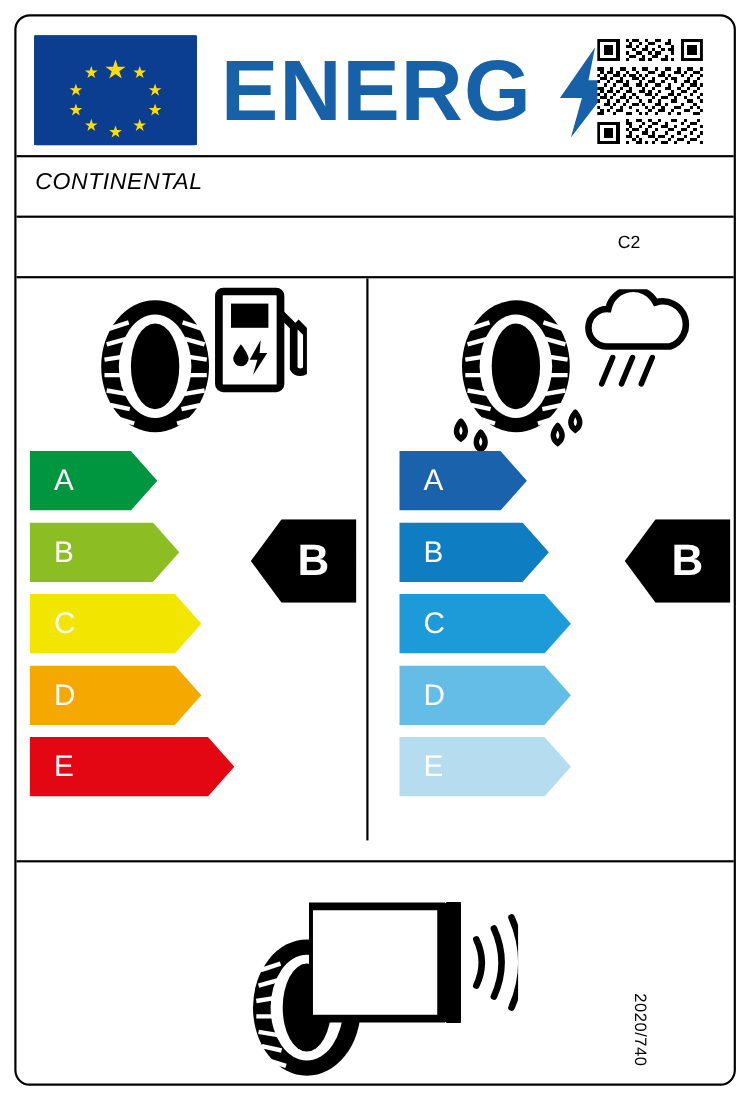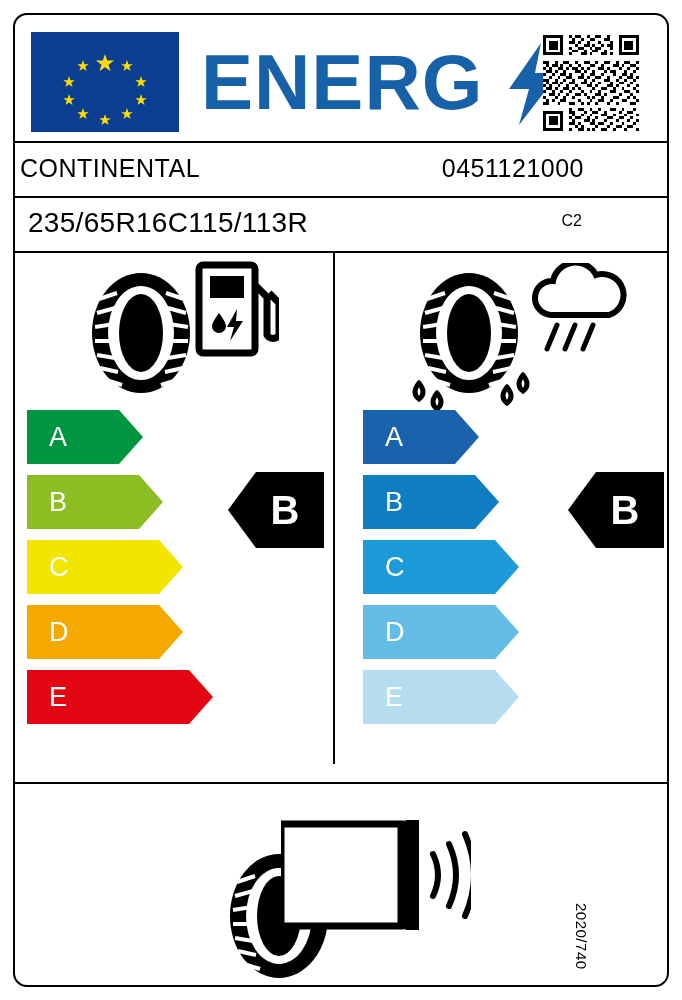--- a/index.html
+++ b/index.html
@@ -81,24 +81,25 @@
     height: 0;
     border-top: 2px solid #000;
   }
   .hline.h1 { top: 141px; }
   .hline.h2 { top: 196px; }
   .hline.h3 { top: 251px; }
   .hline.h4 { top: 782px; }
 
   .brand {
     position: absolute;
-    left: 20px;
+    left: 32px;
     top: 154px;
-    font-size: 25px;
+    font-size: 21px;
     letter-spacing: 0.5px;
+    font-style: italic;
   }
   .code {
     position: absolute;
     right: 28px;
     top: 154px;
     font-size: 25px;
     letter-spacing: 0.5px;
   }
   .size {
     position: absolute;
@@ -470,25 +471,23 @@
             <rect x="28" y="32" width="1" height="1"></rect>
             <rect x="32" y="32" width="1" height="1"></rect>
         </g>
       </svg>
     </div>
   </div>
 
   <div class="hline h1"></div>
 
   <div class="brand">CONTINENTAL</div>
-  <div class="code">0451121000</div>
 
   <div class="hline h2"></div>
 
-  <div class="size">235/65R16C115/113R</div>
   <div class="class">C2</div>
 
   <div class="hline h3"></div>
 
   <div class="vline"></div>
 
   <div class="panel left">
 
     <div class="tyre-icon" style="left:74px; top:18px;">
       <svg width="105" height="125" viewBox="0 0 105 125">

